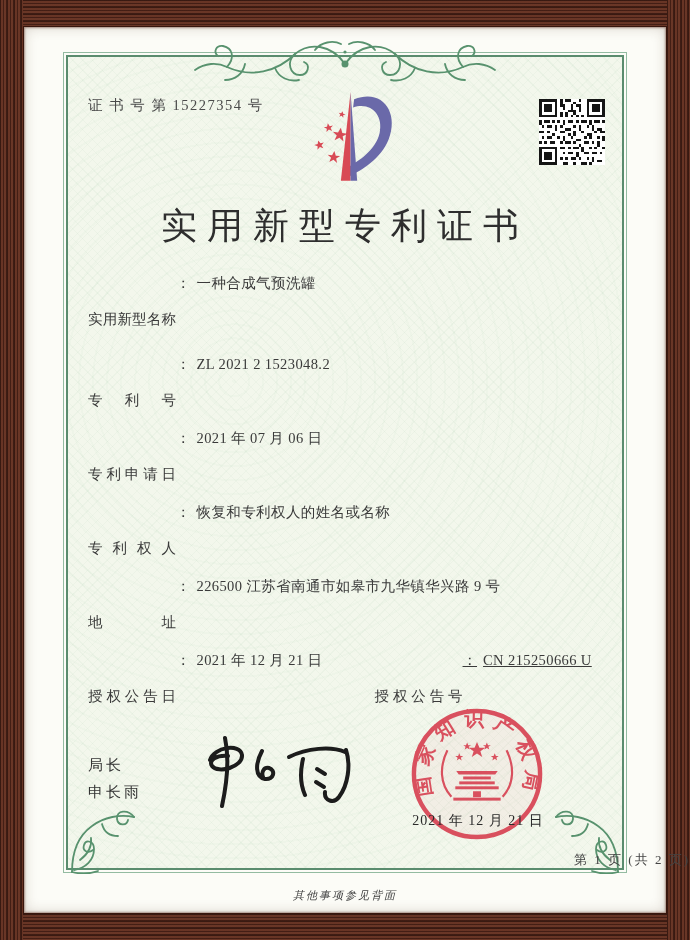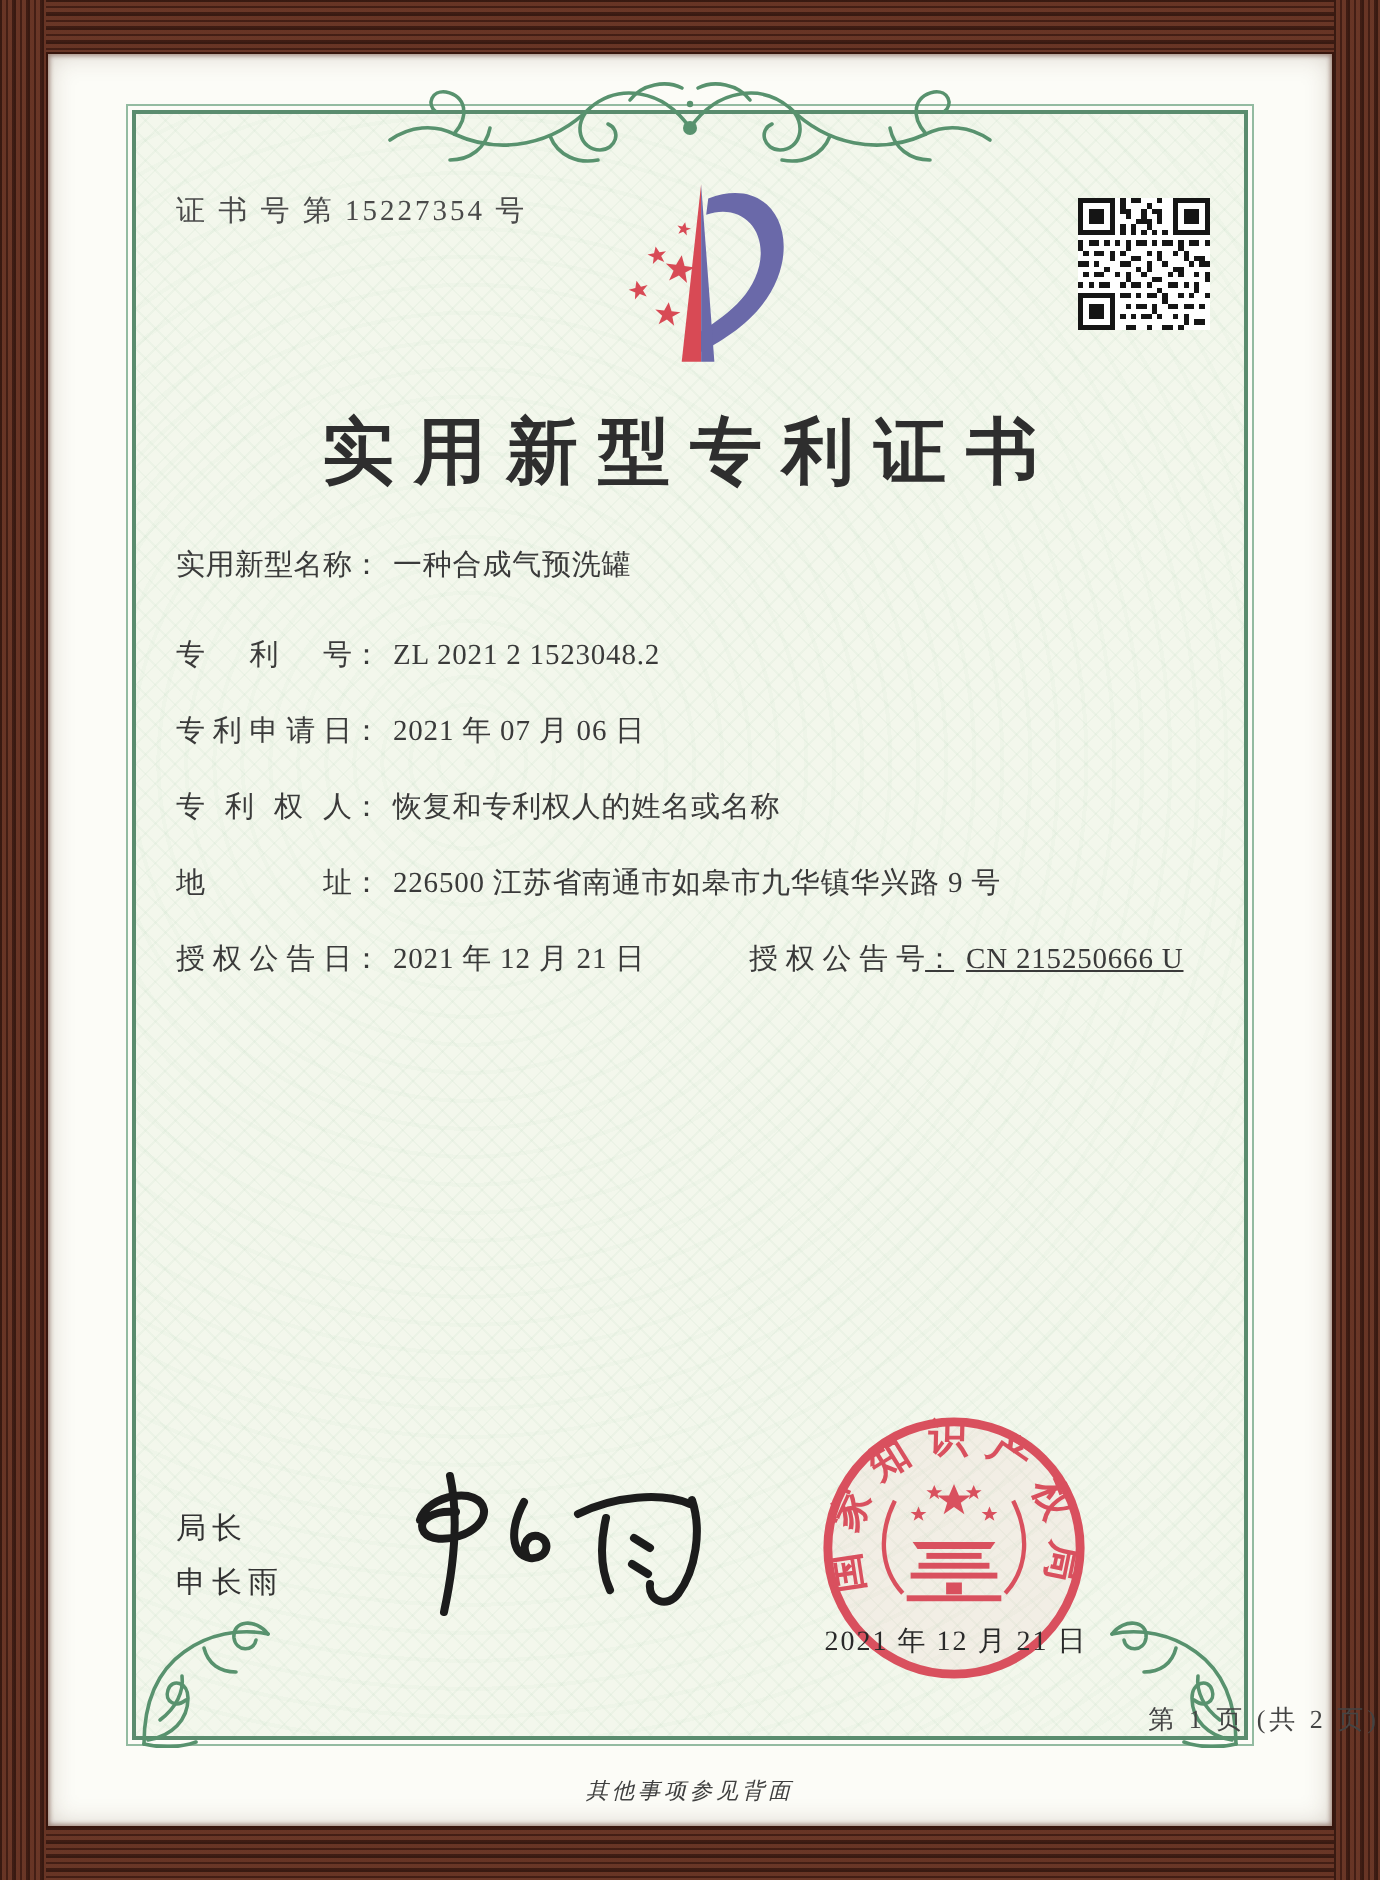--- a/index.html
+++ b/index.html
@@ -36,26 +36,26 @@
 
   .orn{position:absolute;color:#58926e;}
   .orn svg{display:block;}
 
   
   .txt{color:#3c3c3c;}
   .cert-no{position:absolute;left:88px;top:96px;font-size:14.5px;letter-spacing:1.5px;color:#4a4a4a;}
   .logo{position:absolute;left:296px;top:86px;width:104px;height:102px;}
   .qr{position:absolute;left:539px;top:99px;width:66px;height:66px;}
   .title{position:absolute;left:0;right:0;top:202px;text-align:center;
-    font-size:36px;letter-spacing:10px;color:#2e2e2e;font-weight:700;}
+    font-size:36px;letter-spacing:10px;color:#2e2e2e;font-weight:400;}
 
   .fields{position:absolute;left:88px;top:272px;width:530px;font-size:14.5px;line-height:23px;}
   .frow{margin-bottom:15px;white-space:nowrap;color:#3a3a3a;}
   .frow.gap-lg{margin-bottom:22px;}
-  .flabel{display:inline-block;width:88px;text-align:justify;text-align-last:justify;vertical-align:top;}
+  .flabel{display:inline-block;width:88px;text-align:justify;text-align-last:justify;vertical-align:top;margin-top:36px;}
   .fvalue{margin-left:6px;letter-spacing:.4px;}
   .pair2{margin-left:52px;text-decoration:underline;}
 
   .paras{position:absolute;left:88px;top:544px;width:516px;}
   .paras p{margin:0;text-indent:2em;font-size:14.5px;line-height:25.5px;color:#3f3f3f;
     font-style:italic;font-family:"Liberation Serif","DejaVu Serif",serif;}
 
   .sig-block{position:absolute;left:88px;top:752px;font-size:15px;letter-spacing:3px;color:#333;line-height:27px;}
   .signature{position:absolute;left:195px;top:726px;width:168px;height:86px;}
 

